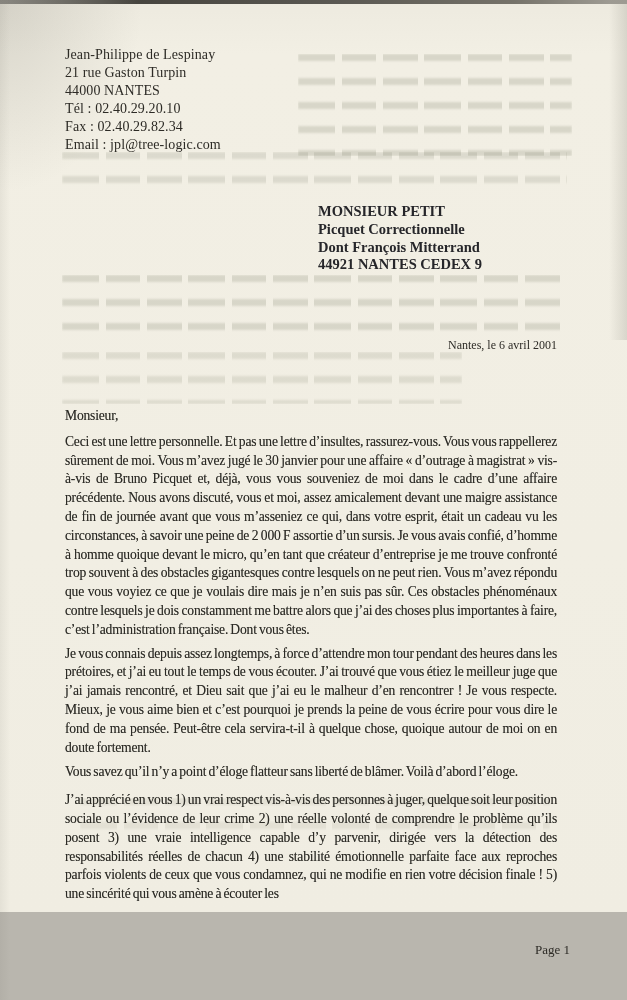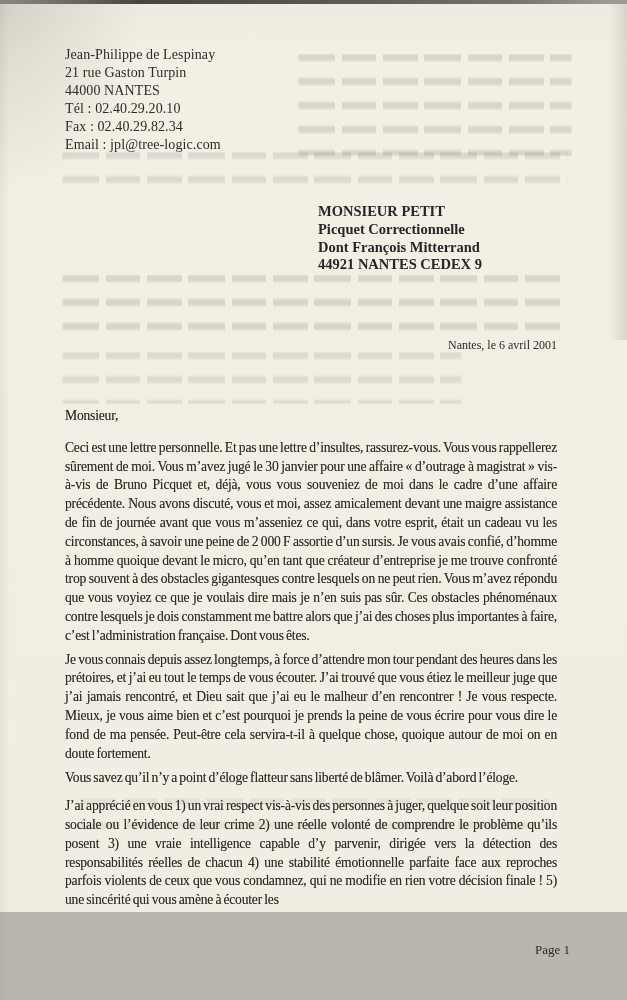--- a/index.html
+++ b/index.html
@@ -75,21 +75,21 @@
   }
   .body-text {
     position: absolute; left: 65px; top: 407px; width: 492px;
     font-size: 13.6px; line-height: 18.8px;
     letter-spacing: -0.2px; word-spacing: -1px;
     color: #2b2a25;
     text-shadow: 0 0 0.3px rgba(43,42,37,0.45);
   }
   .body-text p { margin: 0; text-align: justify; }
   .body-text p.salutation { text-align: left; margin: 0 0 0 0; }
-  .body-text p.para1 { margin-top: 13px; }
+  .body-text p.para1 { margin-top: 7px; }
   .body-text p.para2 { margin-top: 5px; }
   .body-text p.para3 { margin-top: 6px; }
   .body-text p.para4 { margin-top: 9px; }
   .underlined {
     text-decoration-thickness: 1px;
     text-underline-offset: 2.5px;
   }
   .page-number {
     position: absolute; left: 78px; top: 942px; width: 492px;
     text-align: right; font-size: 13px; color: #2d2b26;

